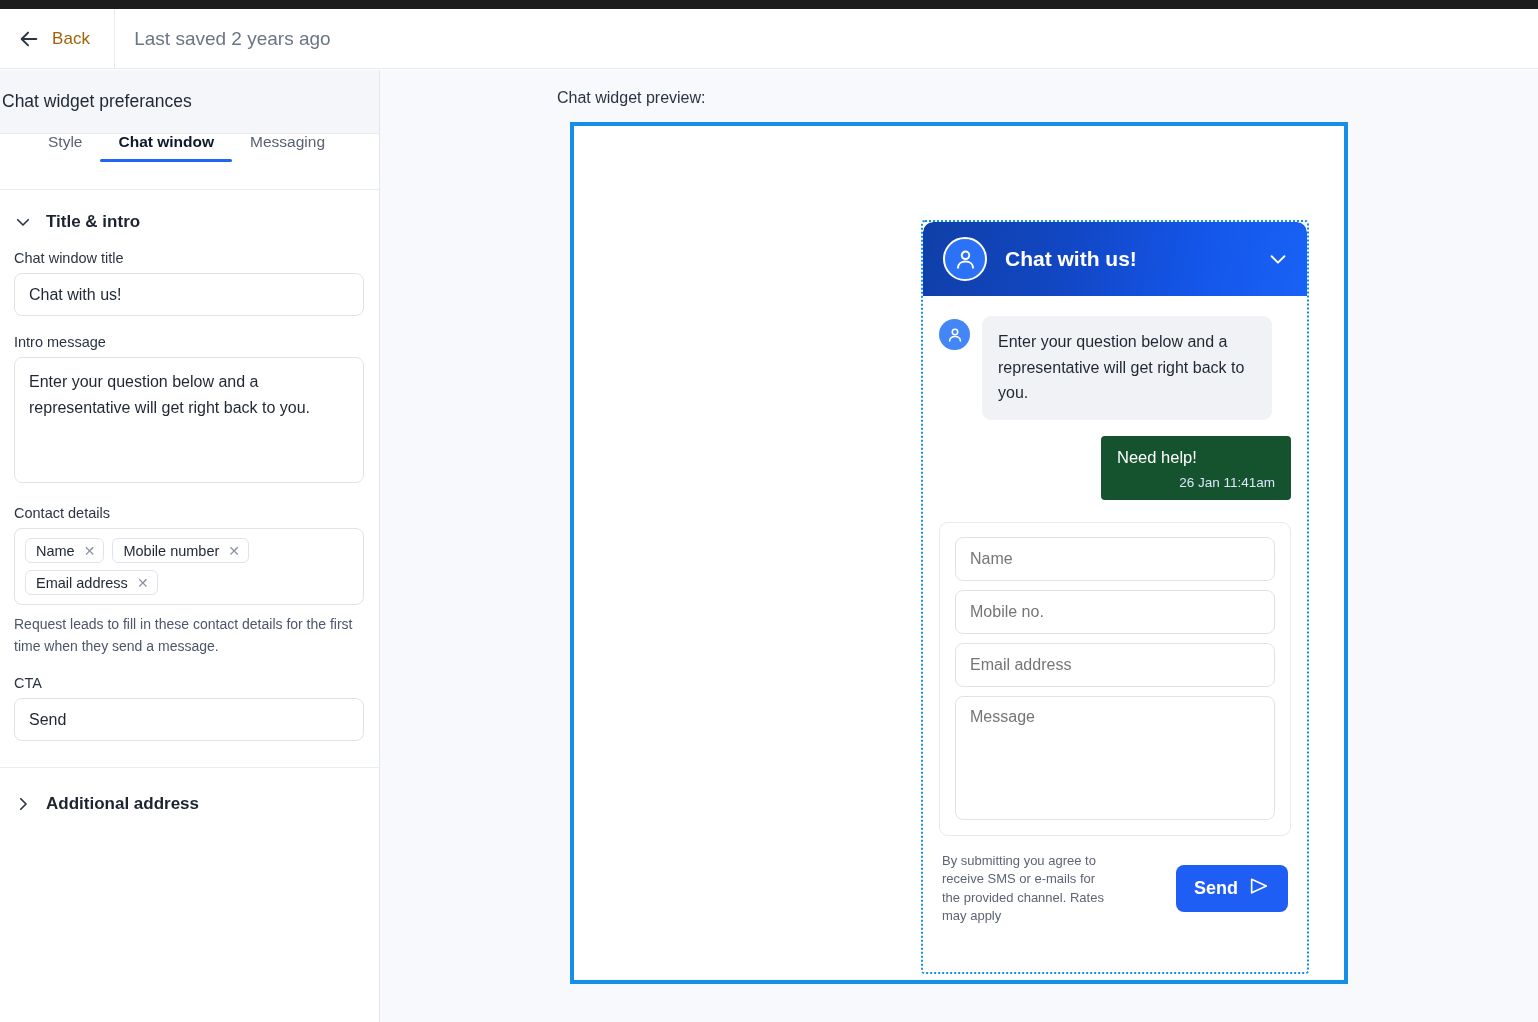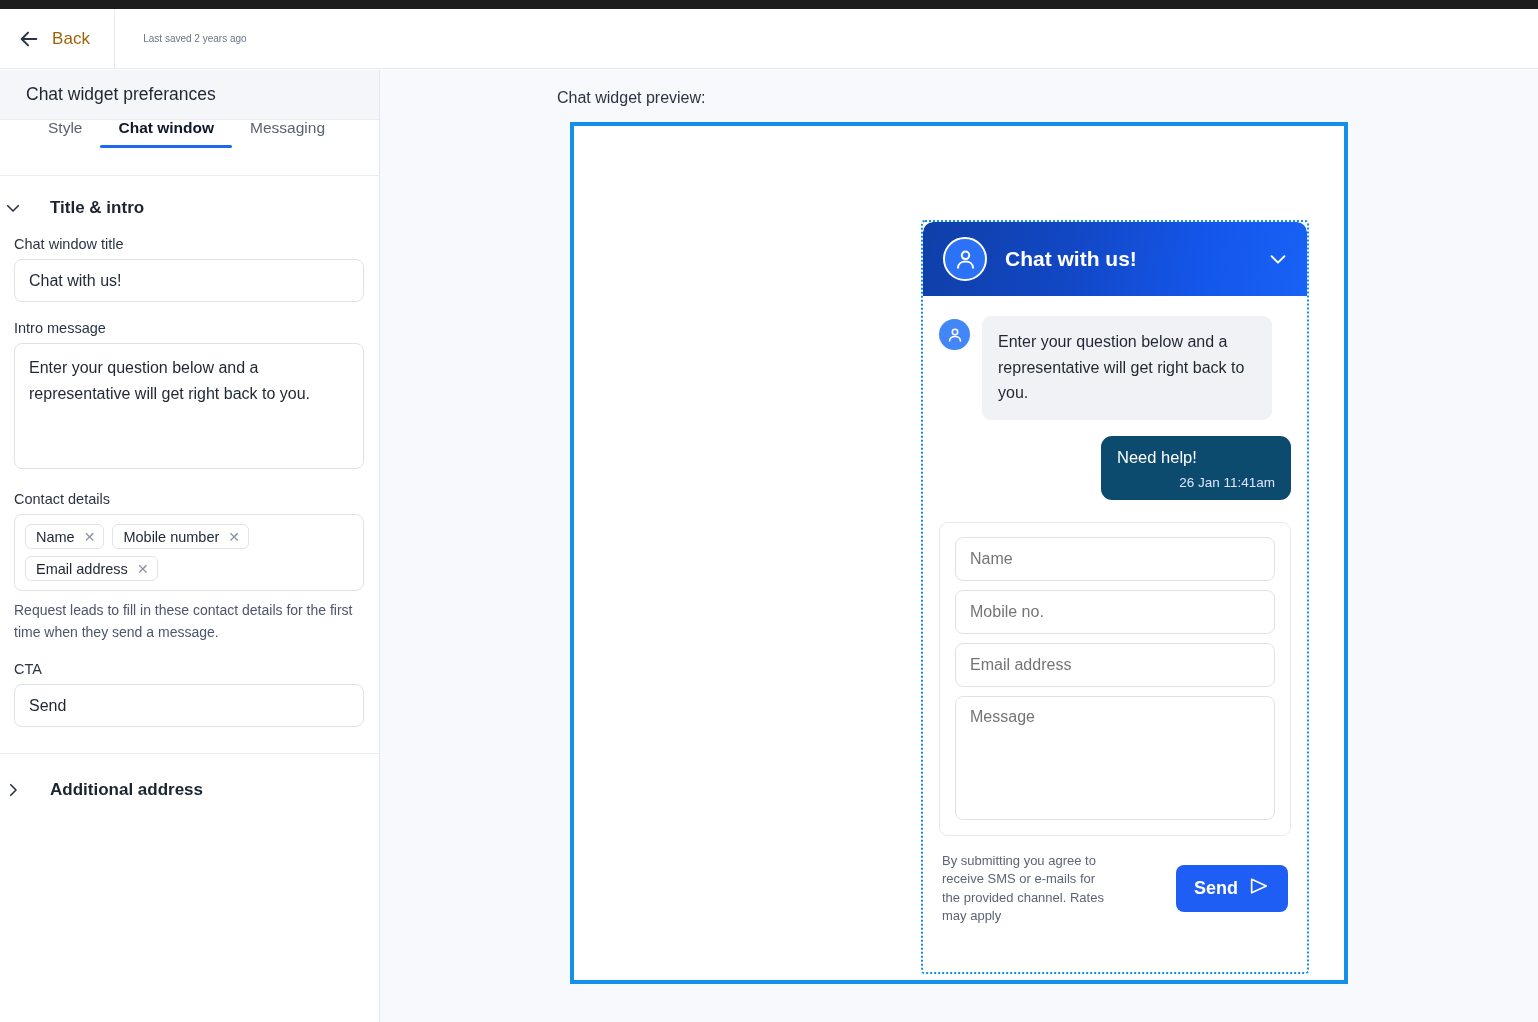--- a/index.html
+++ b/index.html
@@ -33,22 +33,22 @@
     display: flex; align-items: center; gap: 12px;
     padding: 0 24px 0 18px;
     border-right: 1px solid #e6e9ee;
     cursor: pointer;
   }
   .back-arrow { display: block; width: 22px; height: 22px; color: #2b3444; }
   .back-label {
     font-size: 17px; font-weight: 400; color: #a16207; letter-spacing: .1px;
   }
   .saved-text {
-    margin-left: 28px;
-    font-size: 10px; color: #6a7585;
+    margin-left: 19px;
+    font-size: 19px; color: #6a7585;
   }
   .topbar-right {
     margin-left: auto;
     display: flex; align-items: center; gap: 12px;
     padding-right: 20px;
   }
   .icon-btn {
     width: 40px; height: 38px;
     border: 1px solid #dde1e8;
     border-radius: 9px;
@@ -77,24 +77,24 @@
 
   
   .sidebar {
     width: 380px; height: 952px;
     background: #ffffff;
     border-right: 1px solid #e3e7ec;
     display: flex; flex-direction: column;
     overflow: hidden;
   }
   .sidebar-head {
-    height: 50px;
+    height: 64px;
     background: #f4f6f9;
     display: flex; align-items: center;
-    padding-left: 26px;
+    padding-left: 2px;
     border-bottom: 1px solid #e9ecf1;
   }
   .sidebar-title { font-size: 17.5px; color: #1f2733; }
 
   .tabs {
     display: flex; align-items: flex-start;
     height: 56px;
     padding: 0 30px;
     border-bottom: 1px solid #e9ecf1;
     gap: 0;
@@ -109,22 +109,22 @@
     line-height: 1;
   }
   .tab.active { color: #0f172a; font-weight: 700; }
   .tab.active::after {
     content: ""; position: absolute;
     left: 0; right: 0; bottom: -1px; height: 2.5px;
     background: #1f66f0; border-radius: 2px;
   }
 
   .section-head {
-    display: flex; align-items: center; gap: 28px;
-    padding: 22px 0 0 4px;
+    display: flex; align-items: center; gap: 14px;
+    padding: 22px 0 0 14px;
     cursor: pointer;
   }
   .section-head .chev { width: 18px; height: 18px; color: #2b3444; display:block; }
   .section-title { font-size: 17px; font-weight: 700; color: #1b2430; }
 
   .field { padding: 0 14px; }
   .field-label {
     font-size: 14.5px; color: #2b3444;
     margin: 18px 0 7px 0;
   }
@@ -255,22 +255,22 @@
     border-radius: 9px;
     padding: 13px 16px 14px 16px;
     font-size: 16px; line-height: 1.6; color: #1f2733;
     max-width: 290px;
   }
   .bubble-out-row {
     display: flex; justify-content: flex-end;
     margin-top: 16px;
   }
   .bubble-out {
-    background: #0c4a6e;
-    border-radius: 11px;
+    background: #14532d;
+    border-radius: 4px;
     padding: 12px 16px 10px 16px;
     min-width: 190px;
     color: #ffffff;
   }
   .bubble-out .txt { font-size: 16.5px; }
   .bubble-out .time {
     font-size: 13.5px; color: #dce6ff;
     text-align: right; margin-top: 8px;
   }
 

